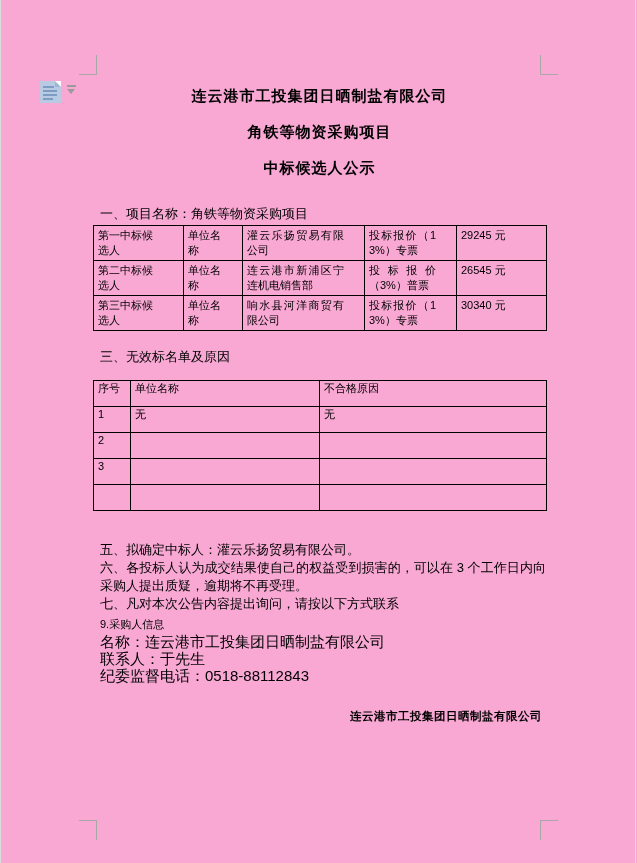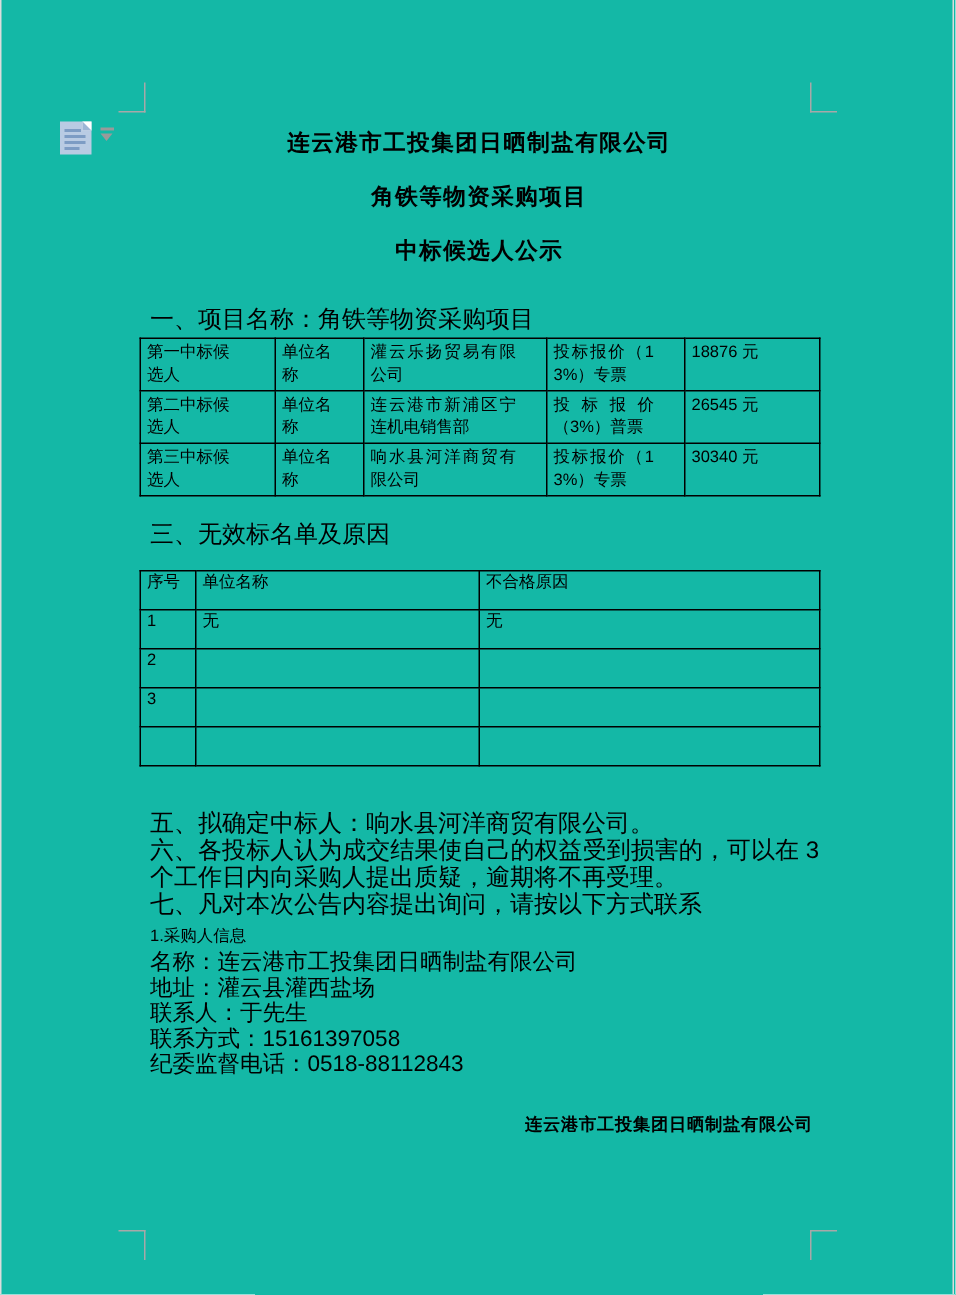--- a/index.html
+++ b/index.html
@@ -1,18 +1,18 @@
 <!DOCTYPE html>
 <html><head>
 <meta charset="utf-8">
 <style>
   * { margin:0; padding:0; box-sizing:border-box; }
   html,body { width:637px; height:863px; background:#fff;
     font-family:"Liberation Sans","DejaVu Sans",sans-serif; color:#000; }
-  .page { position:relative; width:637px; height:863px; background:#14b8a6; overflow:hidden; }
+  .page { position:relative; width:637px; height:863px; background:#f9a8d4; overflow:hidden; }
   .edge { position:absolute; top:0; bottom:0; width:1px; background:#dcdcdc; }
   .edge.left { left:0; }
   .edge.right { left:635px; }
 
   
   .crop { position:absolute; width:18px; height:20px; }
   .crop.tl { left:79px; top:55px; border-right:1px solid #a8a8a8; border-bottom:1px solid #a8a8a8; }
   .crop.tr { left:540px; top:55px; border-left:1px solid #a8a8a8; border-bottom:1px solid #a8a8a8; }
   .crop.bl { left:79px; top:820px; border-right:1px solid #a8a8a8; border-top:1px solid #a8a8a8; }
   .crop.br { left:540px; top:820px; border-left:1px solid #a8a8a8; border-top:1px solid #a8a8a8; }
@@ -33,21 +33,21 @@
     border-left:4.5px solid transparent; border-right:4.5px solid transparent;
     border-top:5px solid #9a9a9a; }
 
   .content { position:absolute; left:93px; top:0; width:453px; }
 
   .title { text-align:center; font-weight:bold; font-size:15px; line-height:20px; letter-spacing:1px; }
   .t1 { margin-top:86px; }
   .t2 { margin-top:16px; }
   .t3 { margin-top:16px; }
 
-  .body-line { font-size:16px; line-height:18px; padding-left:7px; }
+  .body-line { font-size:13px; line-height:18px; padding-left:7px; }
   .s1 { margin-top:27px; }
   .s6 { text-align:justify; }
 
   table { border-collapse:collapse; table-layout:fixed; width:453px; font-size:11px; }
   td { border:1px solid #000; padding:2px 20px 2px 4px; vertical-align:top; line-height:15px;
        overflow:hidden; word-break:break-all; }
   .tbl1 { margin-top:2px; }
   .tbl1 td { height:34px; }
   .tbl1 .just { text-align:justify; }
   .s3 { margin-top:17px; }
@@ -101,21 +101,21 @@
           <col style="width:122px">
         <col style="width:92px">
           <col style="width:90px">
       </colgroup>
       <tbody>
           <tr>
         <td>第一中标候选人</td>
         <td>单位名称</td>
         <td class="just">灌云乐扬贸易有限公司</td>
         <td class="just">投标报价（13%）专票</td>
-        <td>18876 元</td>
+        <td>29245 元</td>
       </tr>
       <tr>
         <td>第二中标候选人</td>
         <td>单位名称</td>
         <td class="just">连云港市新浦区宁连机电销售部</td>
         <td class="just">投标报价（3%）普票</td>
         <td>26545 元</td>
       </tr>
       <tr>
         <td>第三中标候选人</td>
@@ -157,28 +157,26 @@
         <td></td>
       </tr>
       <tr>
         <td></td>
         <td></td>
         <td></td>
       </tr>
     </tbody>
       </table>
 
-    <div class="body-line s5">五、拟确定中标人：响水县河洋商贸有限公司。</div>
+    <div class="body-line s5">五、拟确定中标人：灌云乐扬贸易有限公司。</div>
     <div class="body-line s6">六、各投标人认为成交结果使自己的权益受到损害的，可以在 3 个工作日内向采购人提出质疑，逾期将不再受理。</div>
     <div class="body-line">七、凡对本次公告内容提出询问，请按以下方式联系</div>
 
-    <div class="contact-heading">1.采购人信息</div>
+    <div class="contact-heading">9.采购人信息</div>
     <div class="contact-line">名称：连云港市工投集团日晒制盐有限公司</div>
-    <div class="contact-line">地址：灌云县灌西盐场</div>
     <div class="contact-line">联系人：于先生</div>
-    <div class="contact-line">联系方式：15161397058</div>
     <div class="contact-line">纪委监督电话：0518-88112843</div>
 
     <div class="signature">
       <div>连云港市工投集团日晒制盐有限公司</div>
     </div>
   </div>
 </div>
 
 </body></html>

